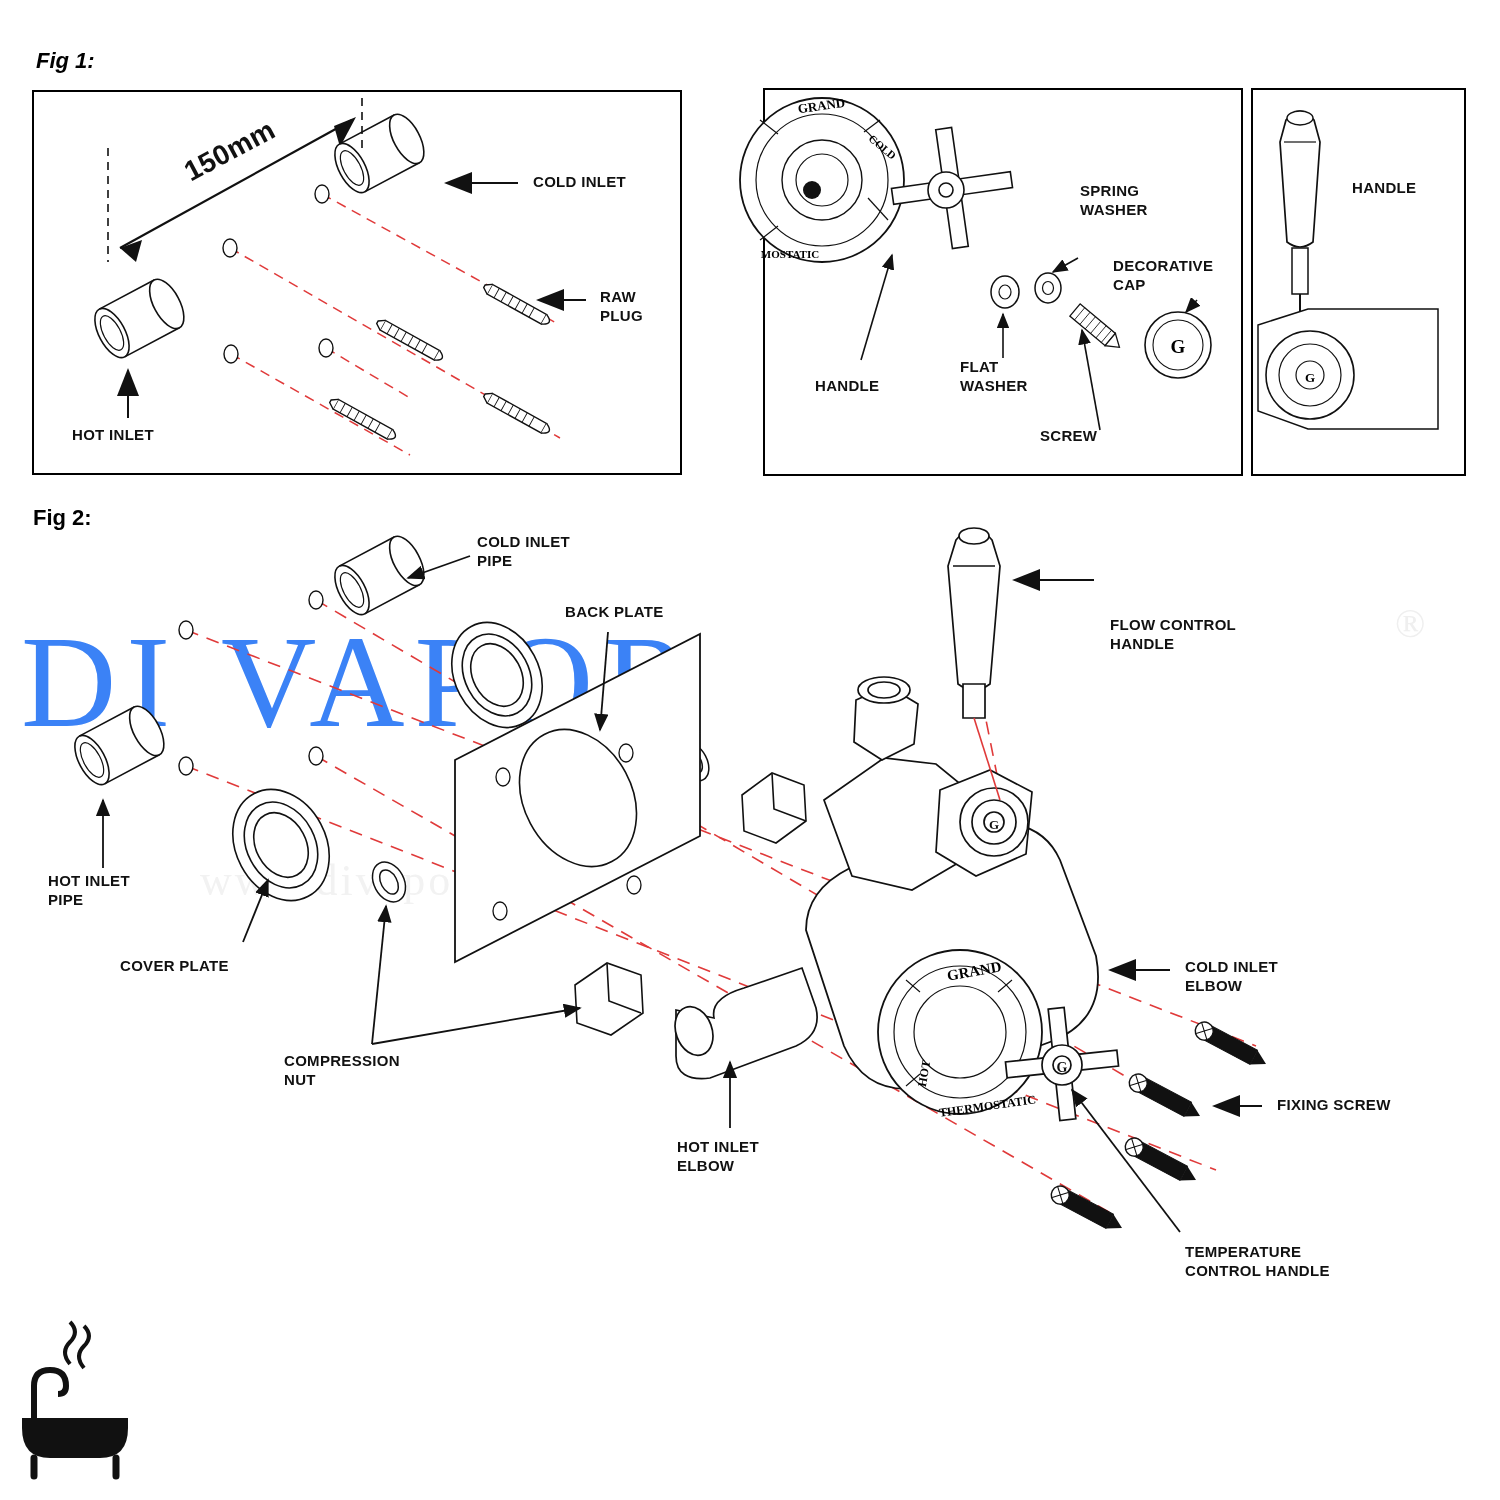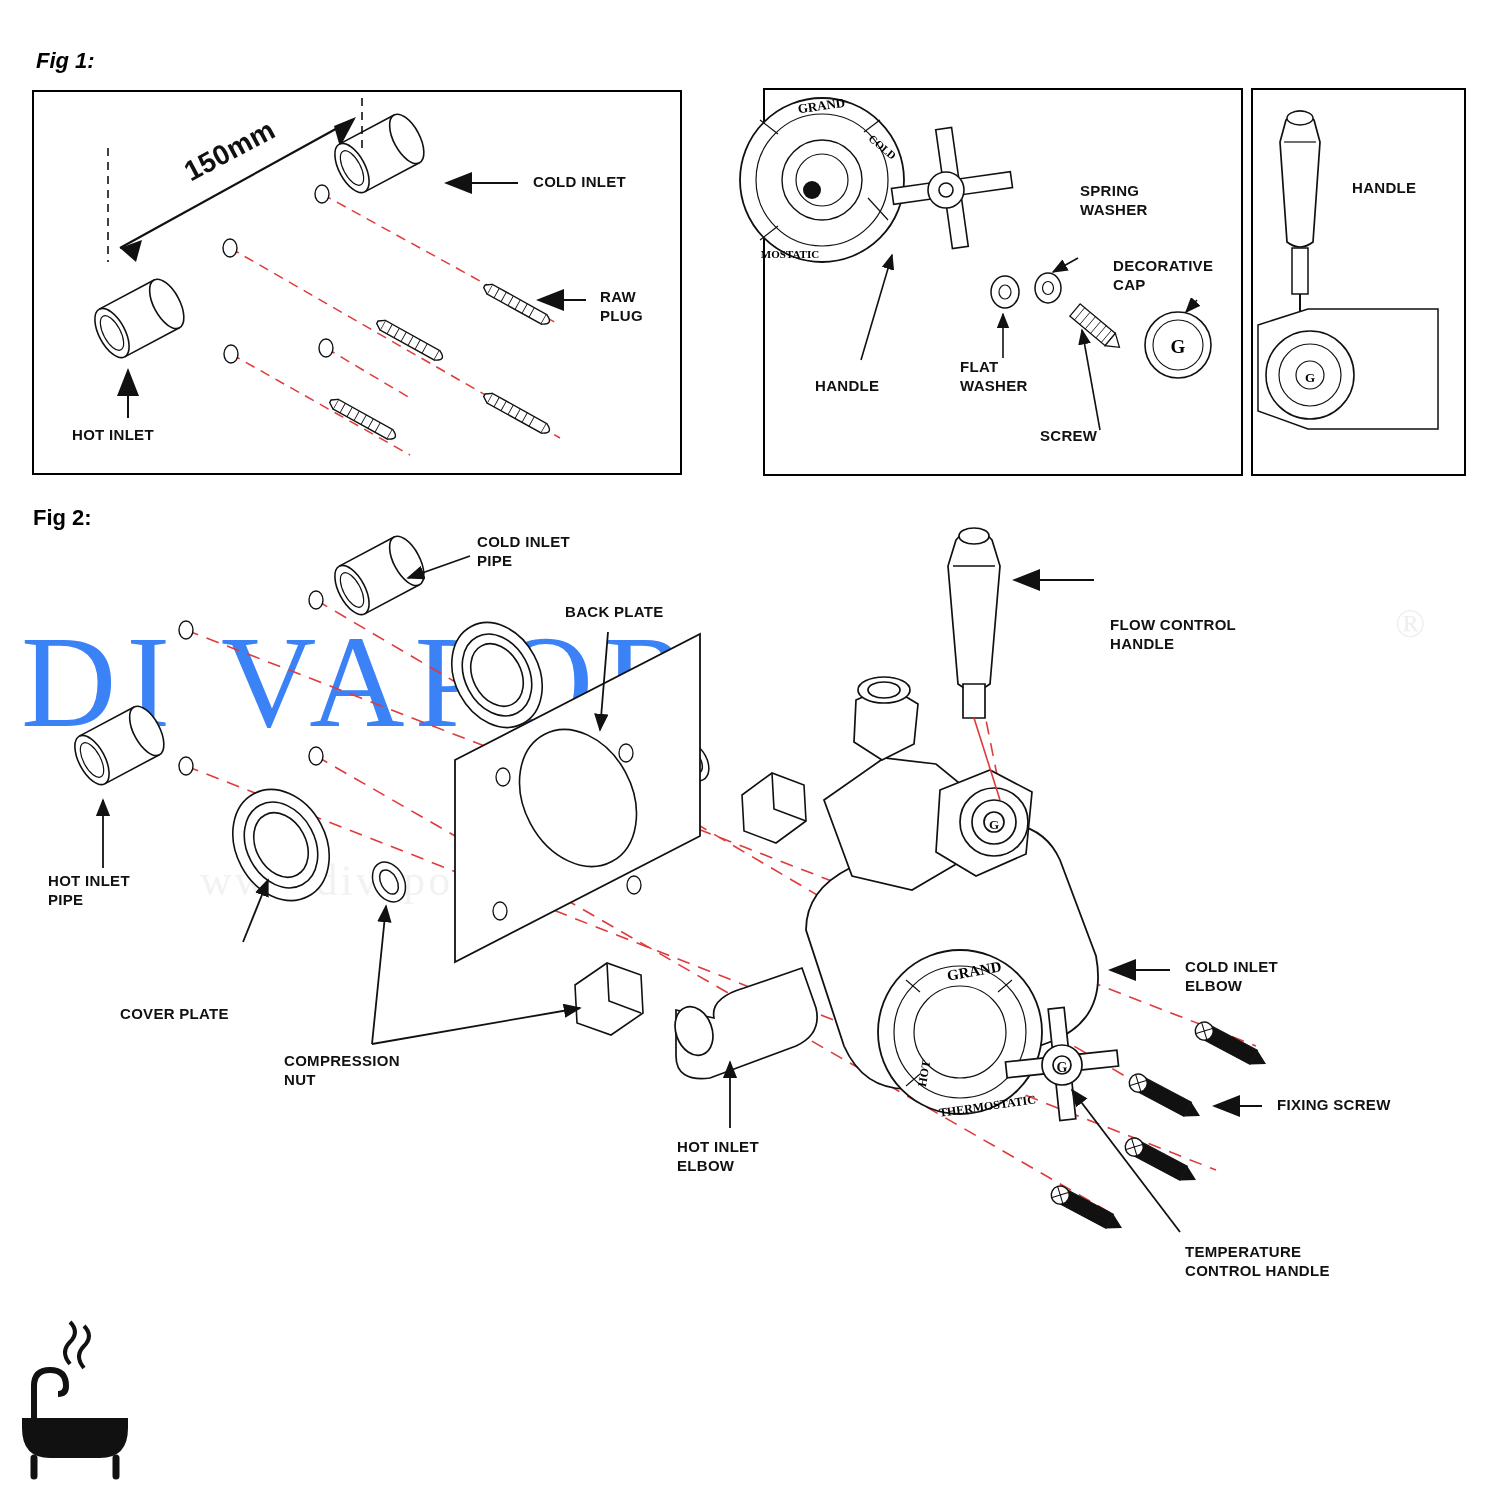--- a/index.html
+++ b/index.html
@@ -334,21 +334,21 @@
   <div class="lbl" style="left:1113px;top:257px;">DECORATIVE<br>CAP</div>
   <div class="lbl" style="left:815px;top:377px;">HANDLE</div>
   <div class="lbl" style="left:960px;top:358px;">FLAT<br>WASHER</div>
   <div class="lbl" style="left:1040px;top:427px;">SCREW</div>
   <div class="lbl" style="left:1352px;top:179px;">HANDLE</div>
 
   <div class="lbl" style="left:477px;top:533px;">COLD INLET<br>PIPE</div>
   <div class="lbl" style="left:565px;top:603px;">BACK PLATE</div>
   <div class="lbl" style="left:1110px;top:568px;margin-top:48px;">FLOW CONTROL<br>HANDLE</div>
   <div class="lbl" style="left:48px;top:872px;">HOT INLET<br>PIPE</div>
-  <div class="lbl" style="left:120px;top:1005px;">COVER PLATE</div>
+  <div class="lbl" style="left:120px;top:957px;">COVER PLATE</div>
   <div class="lbl" style="left:284px;top:1052px;">COMPRESSION<br>NUT</div>
   <div class="lbl" style="left:677px;top:1138px;">HOT INLET<br>ELBOW</div>
   <div class="lbl" style="left:1185px;top:958px;">COLD INLET<br>ELBOW</div>
   <div class="lbl" style="left:1277px;top:1096px;">FIXING SCREW</div>
   <div class="lbl" style="left:1185px;top:1243px;">TEMPERATURE<br>CONTROL HANDLE</div>
 
   <div class="footer">
 
     <svg width="130" height="150" style="left:10px;top:20px;">
       <path d="M12,78 l106,0 l0,10 q0,30 -28,30 l-50,0 q-28,0 -28,-30 z" fill="#111"></path>

